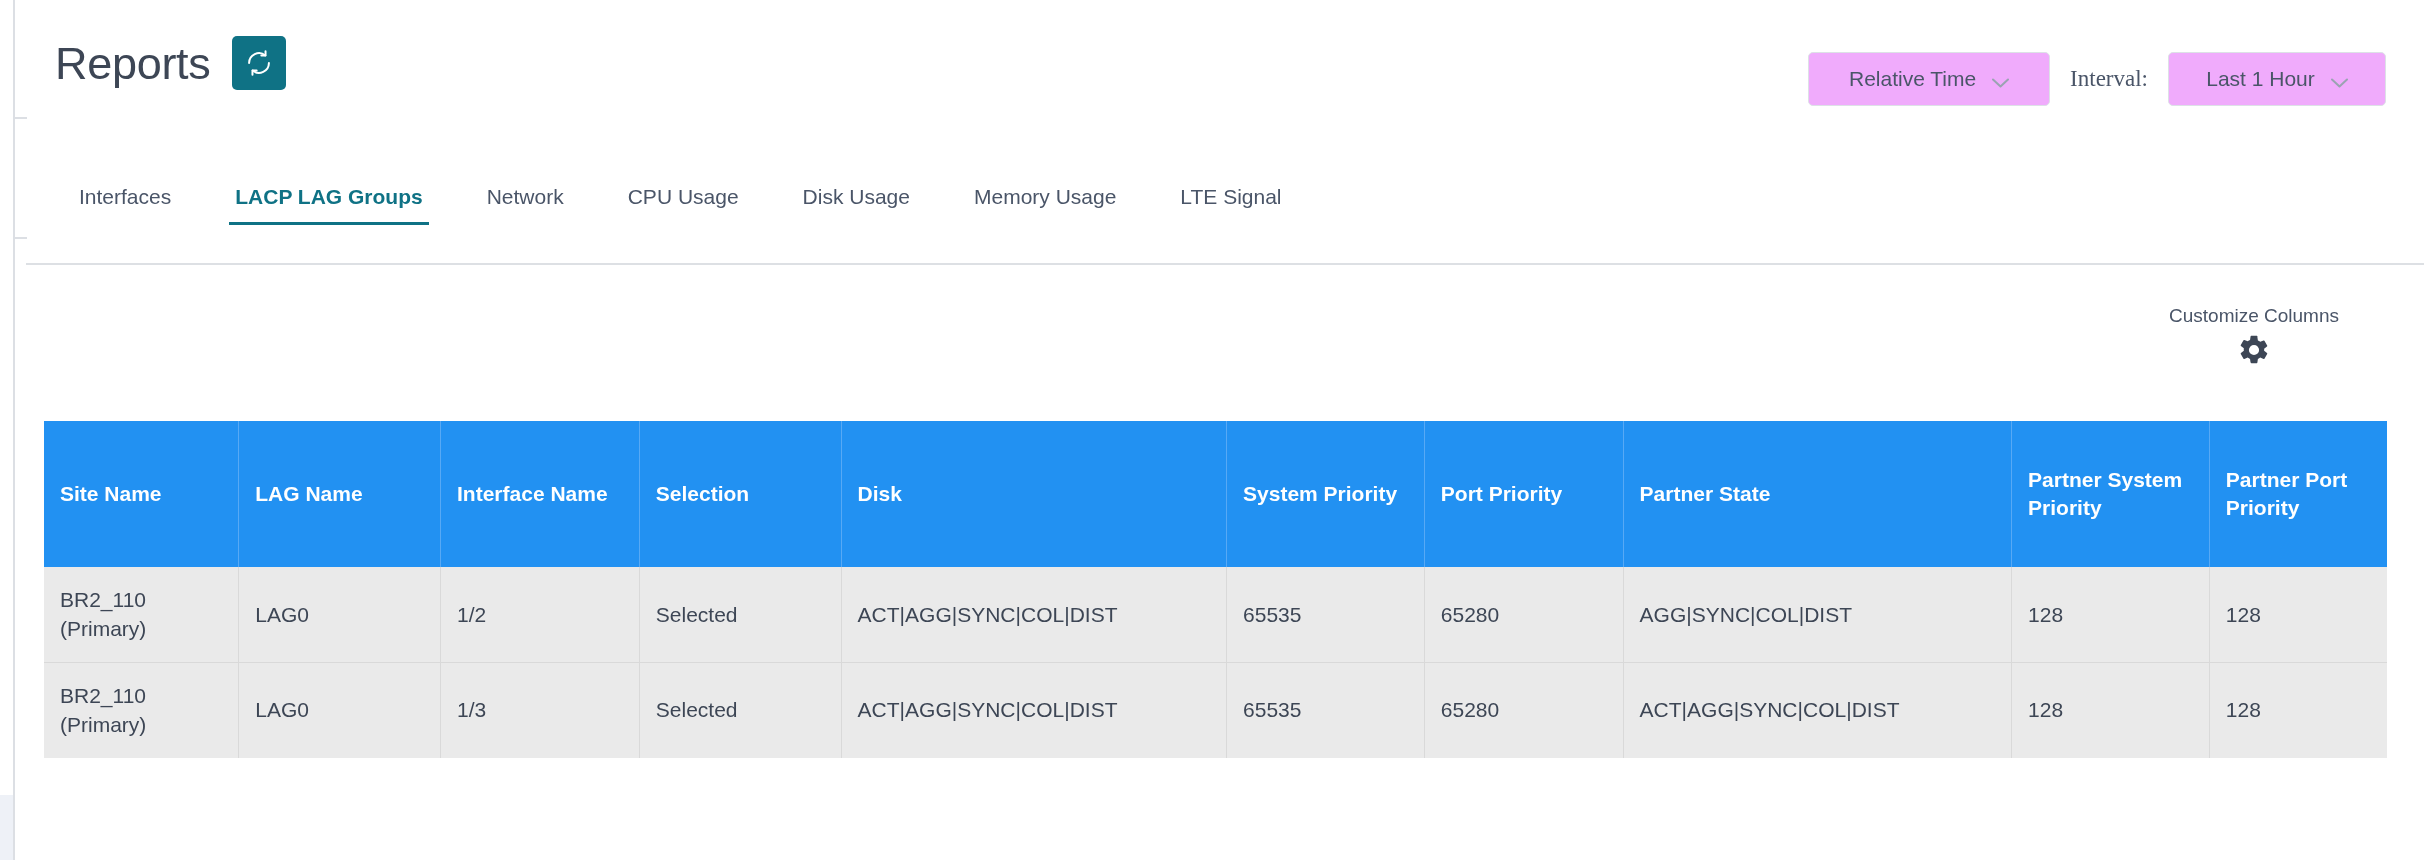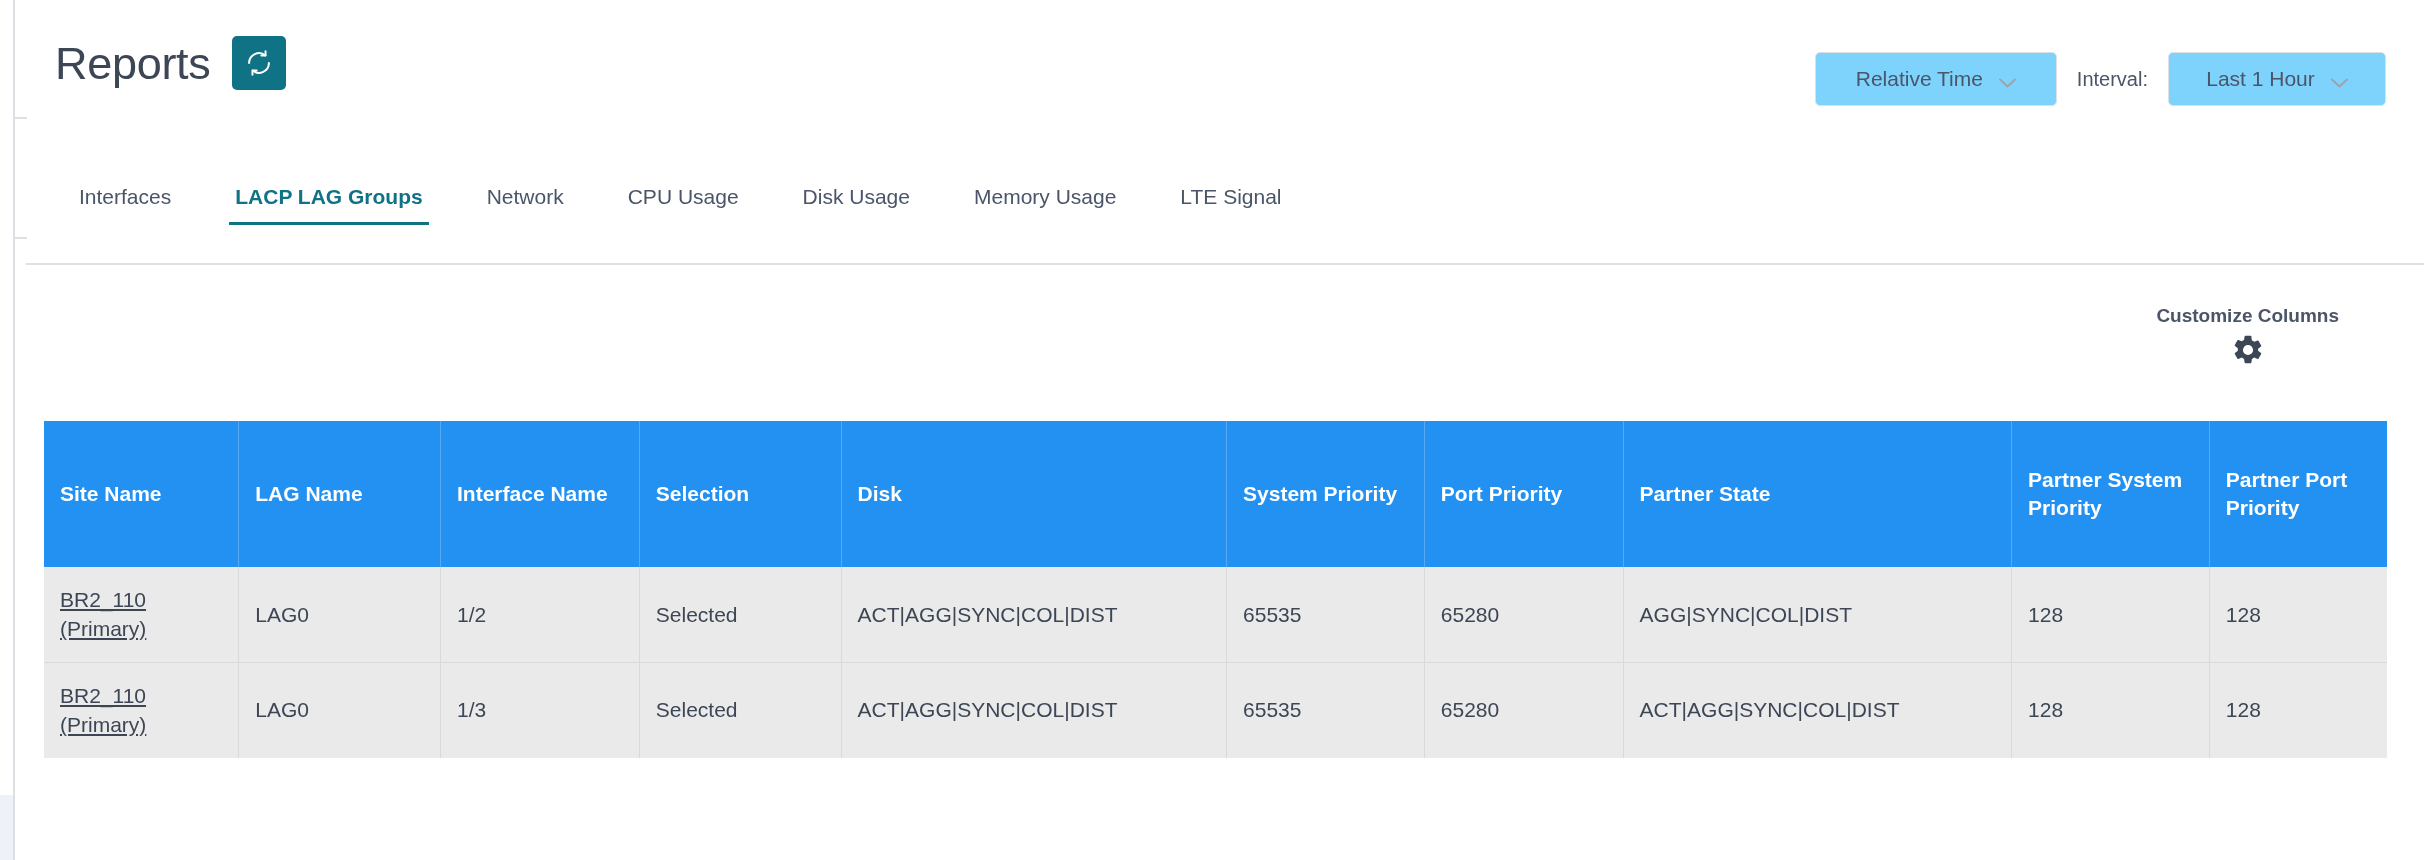--- a/index.html
+++ b/index.html
@@ -91,44 +91,45 @@
     position: absolute;
     right: 38px;
     top: 52px;
     display: flex;
     align-items: center;
     gap: 20px;
   }
   .select-box {
     border: 1px solid #dde1e7;
     border-radius: 5px;
-    background: #7dd3fc;
+    background: #f0abfc;
     height: 54px;
     display: flex;
     align-items: center;
     justify-content: center;
     gap: 16px;
     padding: 0 22px;
     cursor: pointer;
     box-sizing: border-box;
   }
   .select-box .sel-label {
     font-size: 21px;
     color: #4a5568;
     white-space: nowrap;
   }
   .chev {
     width: 17px;
     height: 10px;
     flex: 0 0 auto;
   }
   .interval-label {
-    font-size: 20px;
+    font-size: 23px;
     color: #4a5568;
     white-space: nowrap;
+    font-family: Liberation Serif, serif;
   }
   .box-relative { min-width: 242px; }
   .box-interval { min-width: 218px; }
 
   
   .tabs {
     position: absolute;
     left: 55px;
     top: 185px;
     display: flex;
@@ -173,21 +174,20 @@
   
   .customize {
     position: absolute;
     right: 85px;
     top: 305px;
     display: flex;
     flex-direction: column;
     align-items: center;
     gap: 6px;
     cursor: pointer;
-    font-weight: bold;
   }
   .customize-label {
     font-size: 19px;
     color: #4a5568;
     white-space: nowrap;
   }
   .gear-icon { display: block; }
 
   
   .table-wrap {
@@ -225,21 +225,21 @@
     vertical-align: middle;
     padding: 18px 16px;
     height: 90px;
     box-sizing: border-box;
     border-right: 1px solid #d9d9d9;
     border-bottom: 1px solid #d9d9d9;
     line-height: 1.4;
   }
   table.report-table td:last-child { border-right: none; }
   table.report-table tbody tr:last-child td { border-bottom: none; }
-  .cell-multiline { white-space: pre-line; text-decoration: underline; }
+  .cell-multiline { white-space: pre-line; }
 
   
   .col-site   { width: 193px; }
   .col-lag    { width: 200px; }
   .col-ifname { width: 197px; }
   .col-sel    { width: 200px; }
   .col-state  { width: 382px; }
   .col-syspri { width: 196px; }
   .col-portpri{ width: 197px; }
   .col-pstate { width: 385px; }

